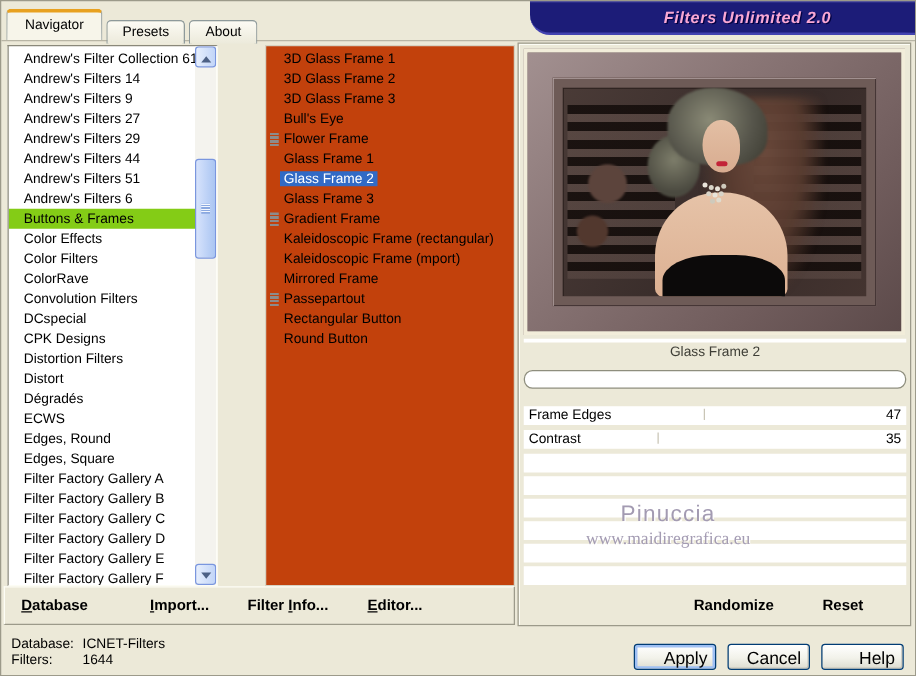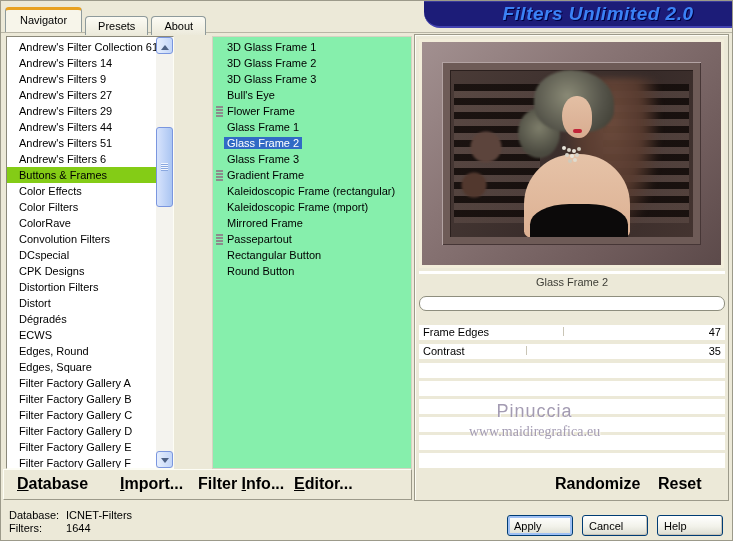--- a/index.html
+++ b/index.html
@@ -10,21 +10,21 @@
   }
   
   .banner{
     position:absolute; left:423px; top:0; right:0; height:25px;
     background:#1c1c78; border-bottom-left-radius:16px;
     border-bottom:2px solid #4242b0; box-shadow:inset 0 1px 0 #3a3a9a;
     z-index:5; text-align:center;
   }
   .banner .app-title{
     display:block; line-height:25px; padding-left:40px;
-    font-size:19px; font-weight:bold; font-style:italic; color:#3b82f6;
+    font-size:13px; font-weight:bold; font-style:italic; color:#f9a8d4;
     text-shadow:1px 1px 0 #000040; letter-spacing:.5px; white-space:nowrap;
   }
   
   .tabline{position:absolute; left:0; top:31px; right:0; height:1px; background:#b8b5a5; z-index:1;}
   .tabs{position:absolute; left:4px; top:6px; height:26px; z-index:2; white-space:nowrap;}
   .tab{
     display:inline-block; vertical-align:bottom; margin-right:3px; padding:3px 12px 3px;
     background:linear-gradient(180deg,#fcfbf4,#eceadb);
     border:1px solid #8e9a9b; border-bottom:none; border-radius:4px 4px 0 0;
     position:relative; top:3px; cursor:pointer;
@@ -59,21 +59,21 @@
     background:linear-gradient(90deg,#d7e3fc,#aac5f2); border:1px solid #7a96df; border-radius:3px;
     box-sizing:border-box; cursor:grab;
   }
   .sb-thumb::after{
     content:""; position:absolute; left:4px; right:4px; top:50%; height:8px; margin-top:-4px;
     background:repeating-linear-gradient(180deg,#f3f7fe 0 1px,#8aa8e0 1px 2px);
   }
   
   .filter-panel{
     position:absolute; left:211px; top:35px; width:200px; height:433px;
-    background:#86efac; border:1px solid #d6d2c2; box-sizing:border-box; overflow:hidden; padding-top:2px;
+    background:#c2410c; border:1px solid #d6d2c2; box-sizing:border-box; overflow:hidden; padding-top:2px;
   }
   .mrow{position:relative; height:16px; line-height:16px; padding-left:14px; white-space:nowrap; cursor:default;}
   .preset-icon{display:none; position:absolute; left:3px; top:3px; width:7px; height:11px;
     background:repeating-linear-gradient(180deg,#8c8c8c 0 2px, transparent 2px 3px);}
   .mrow.has-icon .preset-icon{display:block;}
   .mrow.selected .flt-label{background:#316ac5; color:#fff; padding:0 3px; margin-left:-3px;}
   
   .right-panel{
     position:absolute; left:413px; top:33px; width:315px; height:467px;
     background:#ece9d8; border:1px solid #9c9a8a; box-sizing:border-box;
@@ -131,32 +131,32 @@
   .wm-name{font-size:18px; color:#a39bb2; letter-spacing:1px; text-shadow:1px 1px 0 #ffffff;}
   .wm-url{font-size:14px; color:#a49cb3; margin-top:2px; text-shadow:1px 1px 0 #ffffff;font-family:Liberation Serif, serif;}
   .panel-actions{position:absolute; left:0; right:0; bottom:6px; height:24px;}
   
   .toolbar-left{
     position:absolute; left:2px; top:468px; width:409px; height:31px;
     background:#ece9d8; border:1px solid; border-color:#fdfdf5 #9c9a8a #9c9a8a #fdfdf5; box-sizing:border-box;
   }
   .flat-btn{
     position:absolute; top:0; height:28px; line-height:28px; padding:0;
-    background:none; border:none; font-family:inherit; font-size:16px; font-weight:bold; color:#000;
+    background:none; border:none; font-family:inherit; font-size:12px; font-weight:bold; color:#000;
     cursor:pointer; white-space:nowrap;
   }
   .flat-btn .mn{text-decoration:underline;}
   
   .status{position:absolute; left:8px; top:508px; line-height:13px;}
   .status .col-label{display:inline-block; width:54px;}
   .xp-btn{
     position:absolute; top:514px; width:66px; height:21px;
     border:1px solid #003c74; border-radius:3px;
     background:linear-gradient(180deg,#fff,#f2f2ea 55%,#dcdcd0);
-    font-family:inherit; font-size:11px; color:#000; text-align:left; cursor:pointer;
+    font-family:inherit; font-size:14px; color:#000; text-align:right; cursor:pointer;
     box-shadow:inset -1px -1px 0 #c8c4b8;
   }
   .xp-btn.default{box-shadow:inset 0 0 0 2px #9fc0f4;}
 </style>
 </head>
 <body>
 
 <div class="window">
 
   <div class="banner">

